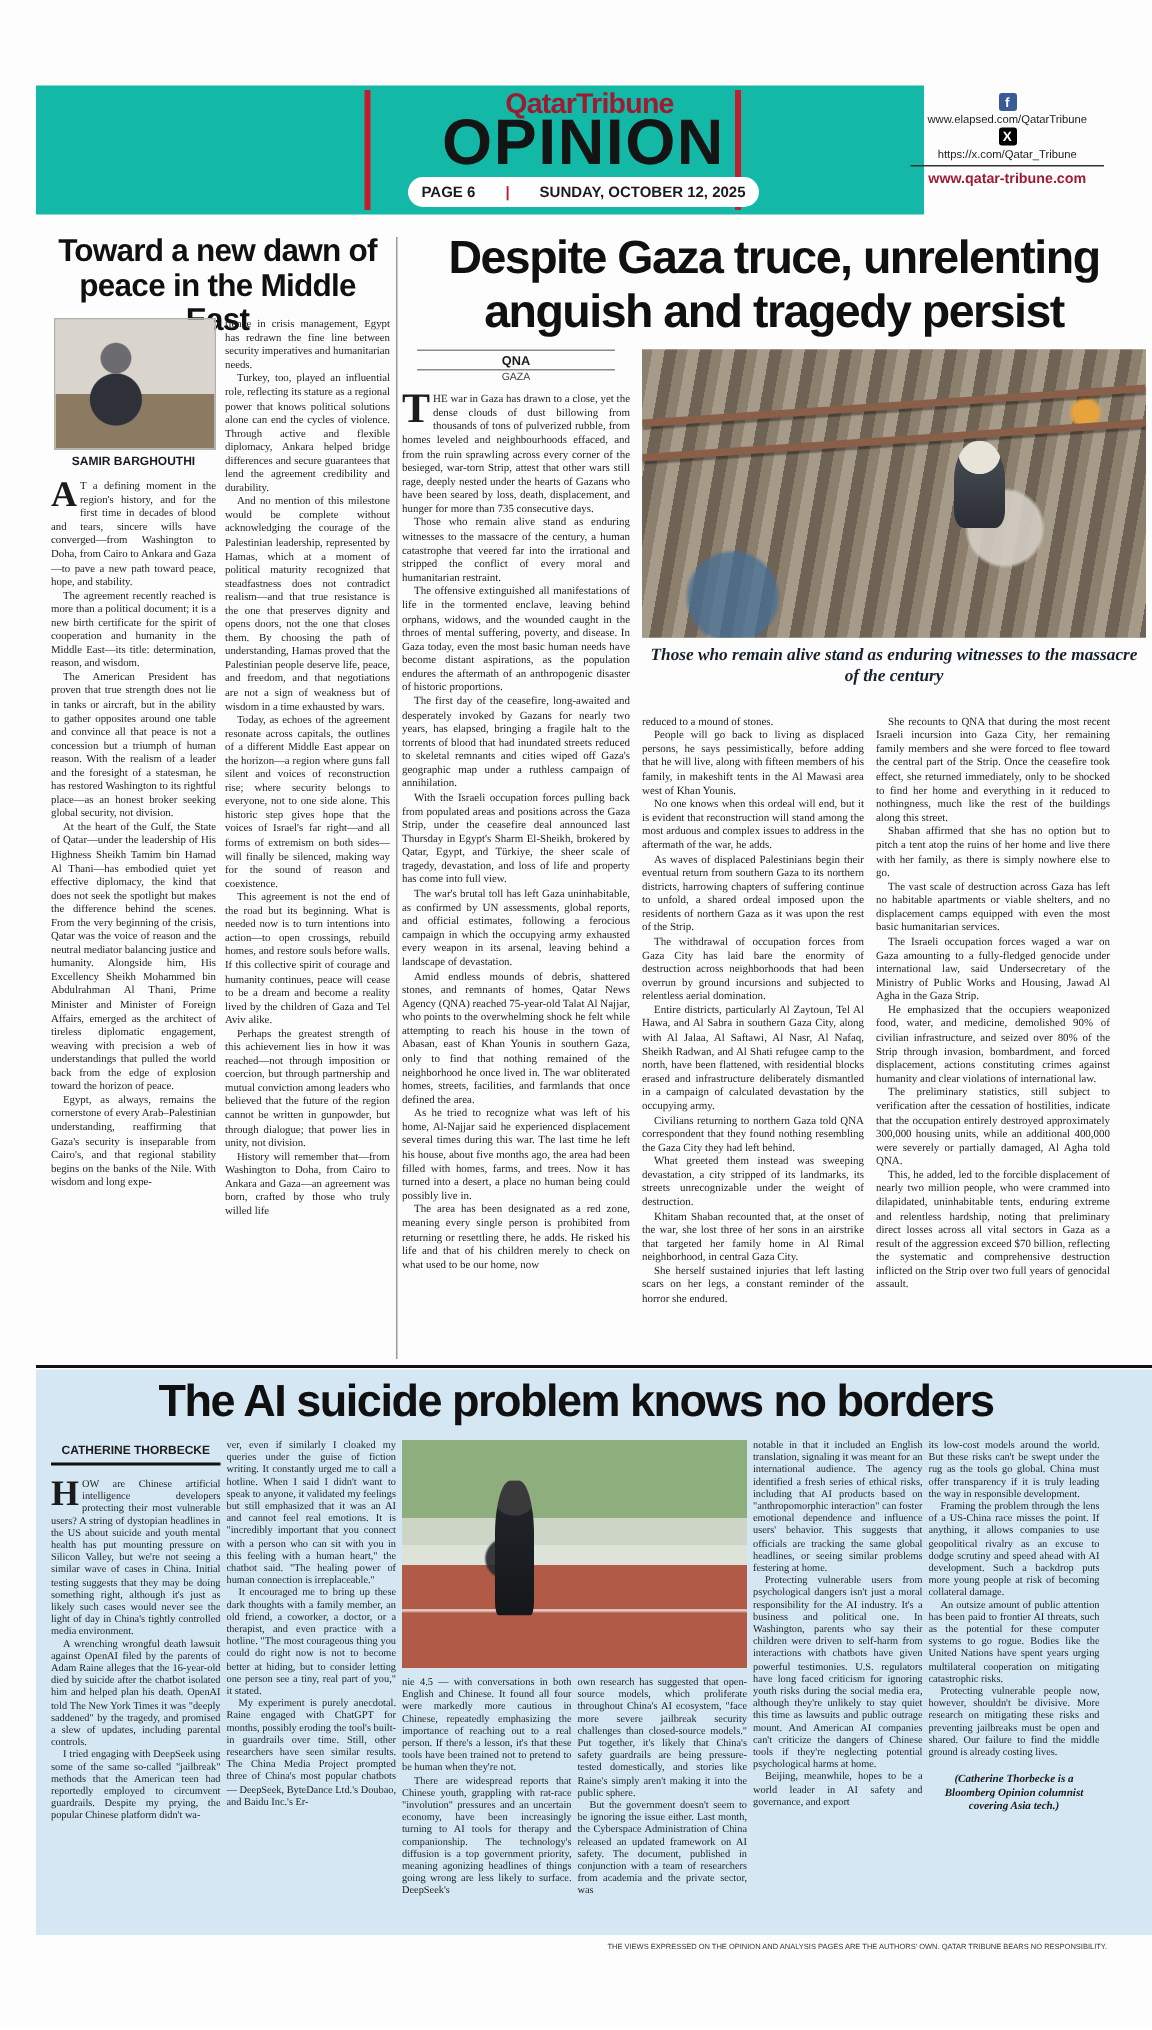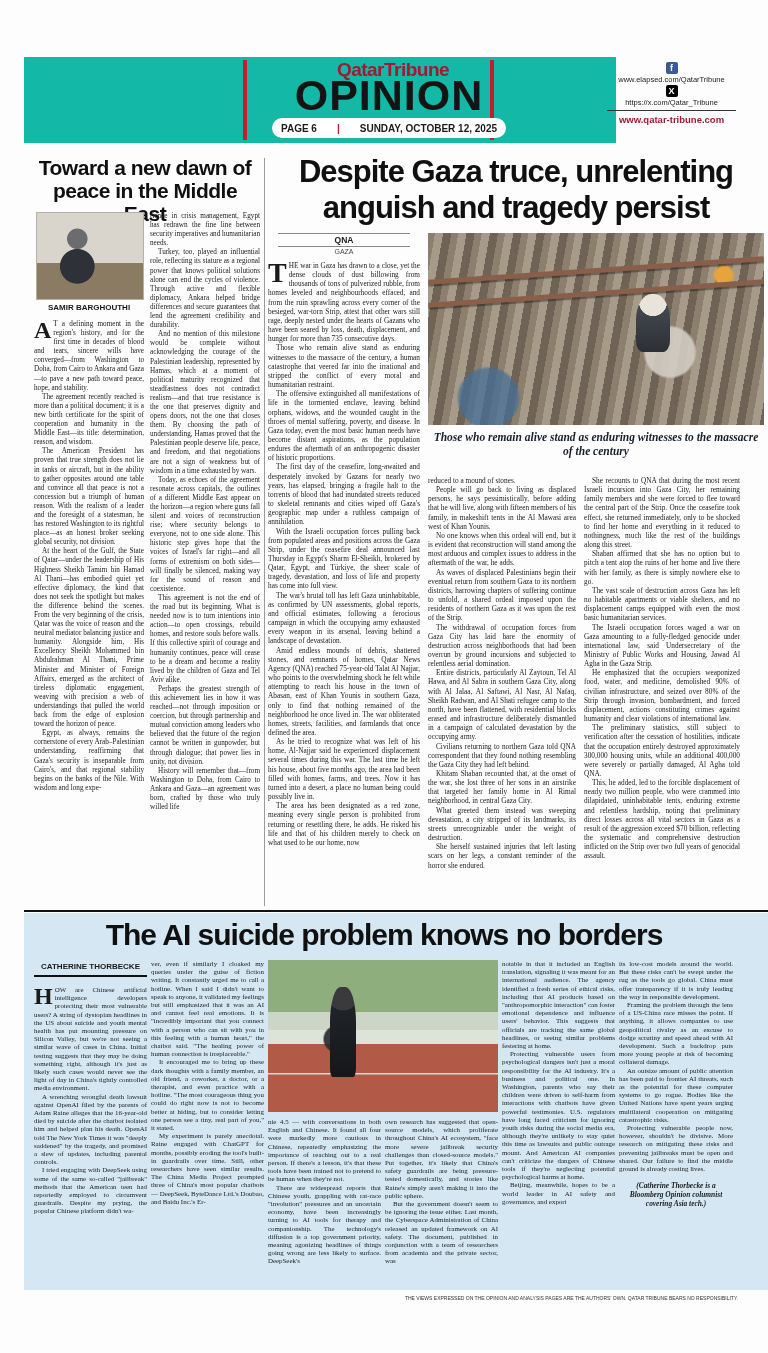--- a/index.html
+++ b/index.html
@@ -178,22 +178,22 @@
       <p class="para">The area has been designated as a red zone, meaning every single person is prohibited from returning or resettling there, he adds. He risked his life and that of his children merely to check on what used to be our home, now</p>
     </div>
   <div class="abs coltext cont" id="ma-col2">
       <p class="para">reduced to a mound of stones.</p>
       <p class="para">People will go back to living as displaced persons, he says pessimistically, before adding that he will live, along with fifteen members of his family, in makeshift tents in the Al Mawasi area west of Khan Younis.</p>
       <p class="para">No one knows when this ordeal will end, but it is evident that reconstruction will stand among the most arduous and complex issues to address in the aftermath of the war, he adds.</p>
       <p class="para">As waves of displaced Palestinians begin their eventual return from southern Gaza to its northern districts, harrowing chapters of suffering continue to unfold, a shared ordeal imposed upon the residents of northern Gaza as it was upon the rest of the Strip.</p>
       <p class="para">The withdrawal of occupation forces from Gaza City has laid bare the enormity of destruction across neighborhoods that had been overrun by ground incursions and subjected to relentless aerial domination.</p>
       <p class="para">Entire districts, particularly Al Zaytoun, Tel Al Hawa, and Al Sabra in southern Gaza City, along with Al Jalaa, Al Saftawi, Al Nasr, Al Nafaq, Sheikh Radwan, and Al Shati refugee camp to the north, have been flattened, with residential blocks erased and infrastructure deliberately dismantled in a campaign of calculated devastation by the occupying army.</p>
       <p class="para">Civilians returning to northern Gaza told QNA correspondent that they found nothing resembling the Gaza City they had left behind.</p>
+      <p class="para">What greeted them instead was sweeping devastation, a city stripped of its landmarks, its streets unrecognizable under the weight of destruction.</p>
       <p class="para">Khitam Shaban recounted that, at the onset of the war, she lost three of her sons in an airstrike that targeted her family home in Al Rimal neighborhood, in central Gaza City.</p>
-      <p class="para">What greeted them instead was sweeping devastation, a city stripped of its landmarks, its streets unrecognizable under the weight of destruction.</p>
       <p class="para">She herself sustained injuries that left lasting scars on her legs, a constant reminder of the horror she endured.</p>
     </div>
   <div class="abs coltext" id="ma-col3">
       <p class="para">She recounts to QNA that during the most recent Israeli incursion into Gaza City, her remaining family members and she were forced to flee toward the central part of the Strip. Once the ceasefire took effect, she returned immediately, only to be shocked to find her home and everything in it reduced to nothingness, much like the rest of the buildings along this street.</p>
       <p class="para">Shaban affirmed that she has no option but to pitch a tent atop the ruins of her home and live there with her family, as there is simply nowhere else to go.</p>
       <p class="para">The vast scale of destruction across Gaza has left no habitable apartments or viable shelters, and no displacement camps equipped with even the most basic humanitarian services.</p>
       <p class="para">The Israeli occupation forces waged a war on Gaza amounting to a fully-fledged genocide under international law, said Undersecretary of the Ministry of Public Works and Housing, Jawad Al Agha in the Gaza Strip.</p>
       <p class="para">He emphasized that the occupiers weaponized food, water, and medicine, demolished 90% of civilian infrastructure, and seized over 80% of the Strip through invasion, bombardment, and forced displacement, actions constituting crimes against humanity and clear violations of international law.</p>
       <p class="para">The preliminary statistics, still subject to verification after the cessation of hostilities, indicate that the occupation entirely destroyed approximately 300,000 housing units, while an additional 400,000 were severely or partially damaged, Al Agha told QNA.</p>
       <p class="para">This, he added, led to the forcible displacement of nearly two million people, who were crammed into dilapidated, uninhabitable tents, enduring extreme and relentless hardship, noting that preliminary direct losses across all vital sectors in Gaza as a result of the aggression exceed $70 billion, reflecting the systematic and comprehensive destruction inflicted on the Strip over two full years of genocidal assault.</p>

